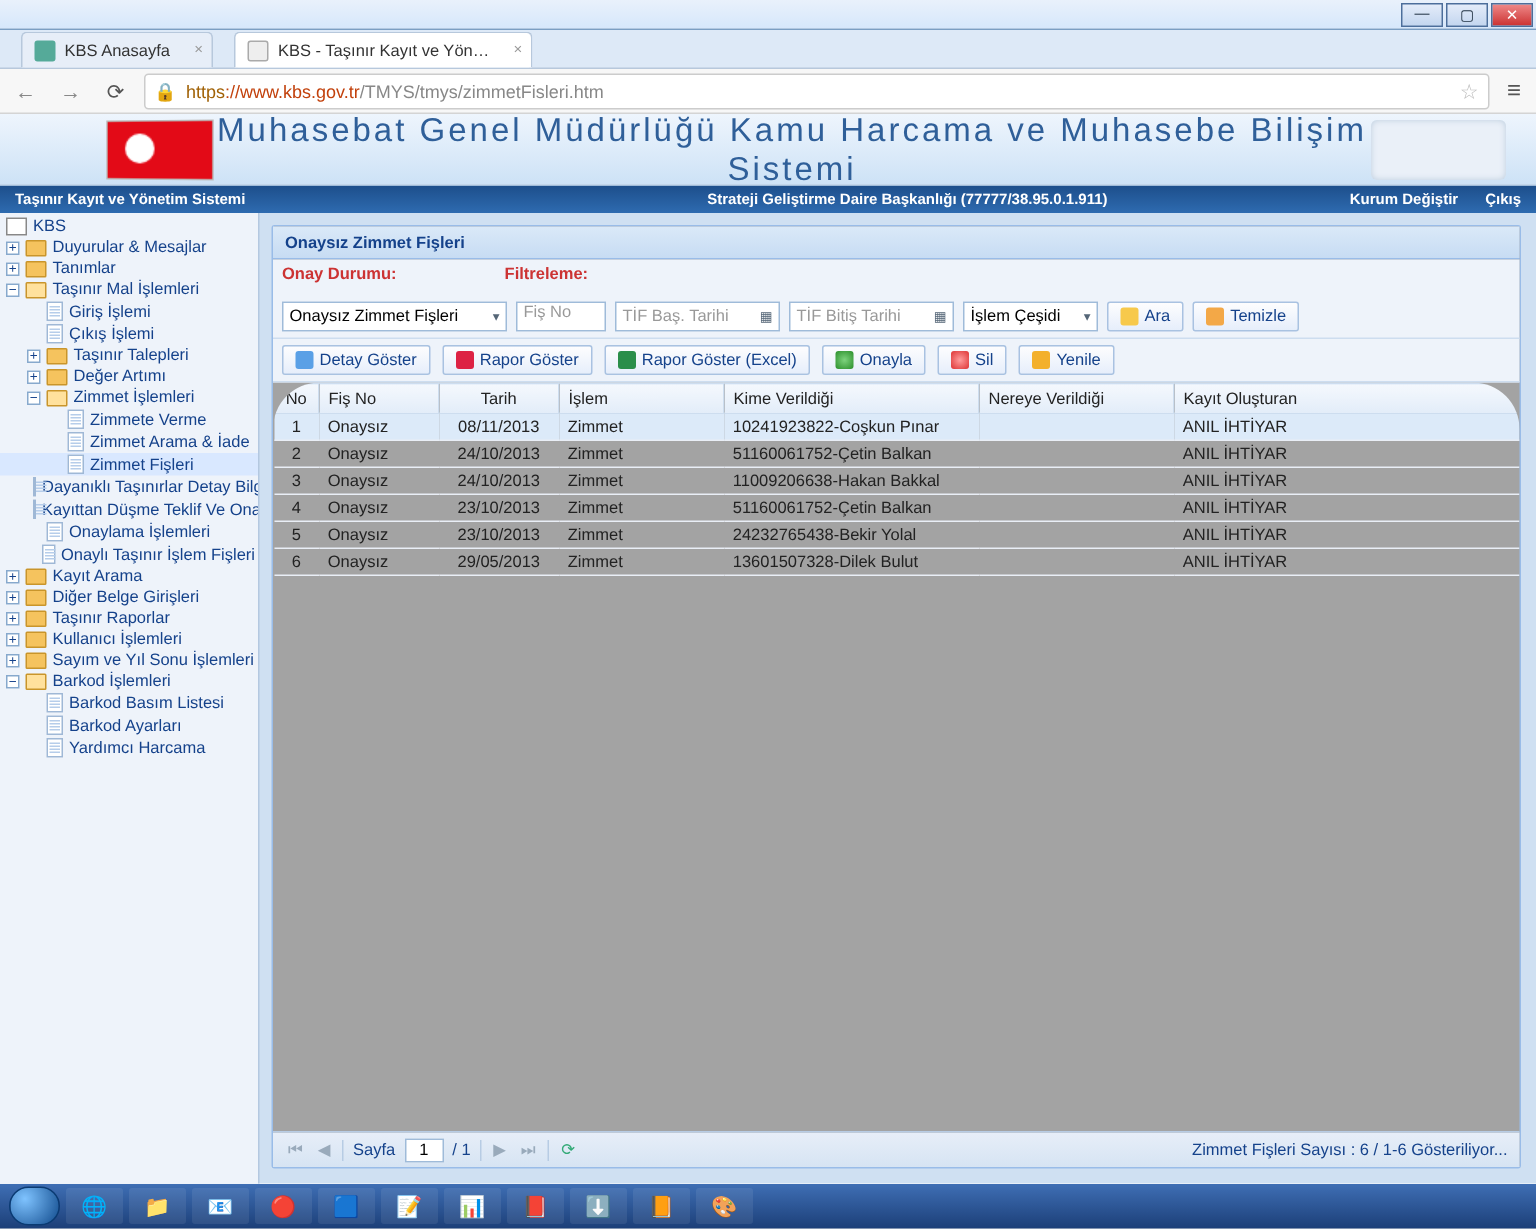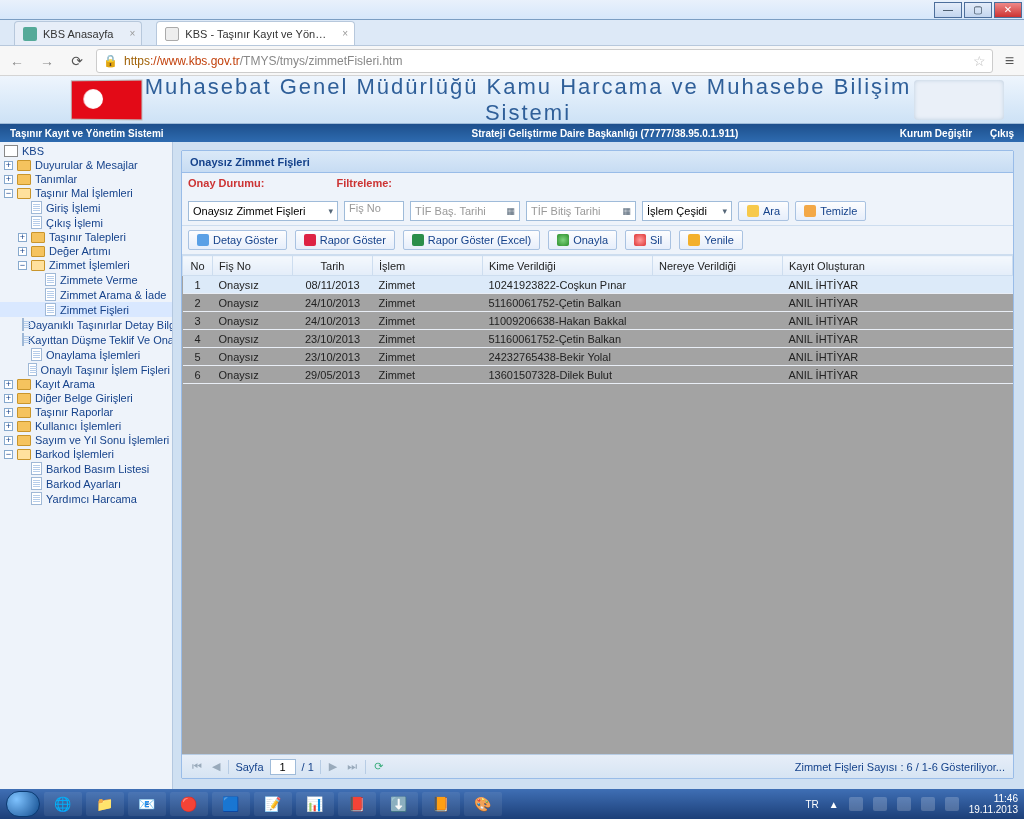--- a/index.html
+++ b/index.html
@@ -66,21 +66,21 @@
 .select .caret, .textin .caret { color:#567; font-size:9px; }
 .textin { color:#999; }
 .textin.small { width:60px; } .textin.med { width:110px; display:inline-flex; align-items:center; justify-content:space-between; }
 .btn { height:20px; border:1px solid #a9c2e1; background:linear-gradient(#fdfdfe,#e6eefb); font-size:11px; color:#15428b; padding:0 8px; display:inline-flex; align-items:center; gap:4px; border-radius:2px; cursor:pointer; }
 .btn .bi { width:12px; height:12px; display:inline-block; border-radius:2px; }
 .bi-search{background:#f7c94b;} .bi-clear{background:#f3a847;} .bi-detail{background:#5aa0e6;} .bi-pdf{background:#d24;}
 .bi-excel{background:#2a8e4a;} .bi-ok{background:radial-gradient(#7ed37e,#2a8e2a);border-radius:50%;} .bi-del{background:radial-gradient(#ff9d9d,#d33);border-radius:50%;} .bi-ref{background:#f3b02c;}
 
 .toolbar { display:flex; gap:8px; padding:4px 6px; background:#eef3fa; border-bottom:1px solid #cdddef; }
 
-.grid-wrap { flex:1; overflow:auto; }
+.grid-wrap { flex:1; overflow:auto;border-radius:31px; }
 table.grid { width:100%; border-collapse:collapse; font-size:11px; color:#222; }
 .grid th { background:linear-gradient(#f4f8fd,#e3edf9); border:1px solid #cdddef; text-align:left; padding:3px 6px; color:#222; font-weight:normal; height:20px; position:sticky; top:0; }
 .grid td { border-bottom:1px solid #e9eef6; padding:2px 6px; height:18px; }
 .grid tr.sel td { background:#dceaf9; }
 .grid td.c, .grid th.c { text-align:center; }
 
 .pager { height:24px; background:linear-gradient(#e7eef8,#d6e4f3); border-top:1px solid #b7cce4; display:flex; align-items:center; justify-content:space-between; font-size:11px; color:#15428b; padding:0 8px; }
 .pager-left { display:flex; align-items:center; gap:6px; }
 .pg-btn { color:#9ab; padding:0 2px; cursor:pointer; }
 .pg-in { width:26px; height:16px; border:1px solid #9fbbd9; text-align:center; font-size:11px; }
@@ -444,26 +444,13 @@
     <div class="task-ic">📧</div>
     <div class="task-ic">🔴</div>
     <div class="task-ic">🟦</div>
     <div class="task-ic">📝</div>
     <div class="task-ic">📊</div>
     <div class="task-ic">📕</div>
     <div class="task-ic">⬇️</div>
     <div class="task-ic">📙</div>
     <div class="task-ic">🎨</div>
   </div>
-  <div class="task-right">
-    <span>TR</span>
-    <span>▲</span>
-    <span class="tray-ic"></span>
-    <span class="tray-ic"></span>
-    <span class="tray-ic"></span>
-    <span class="tray-ic"></span>
-    <span class="tray-ic"></span>
-    <div class="clock">
-      <div>11:46</div>
-      <div>19.11.2013</div>
-    </div>
-  </div>
 </div>
 
 </body></html>

